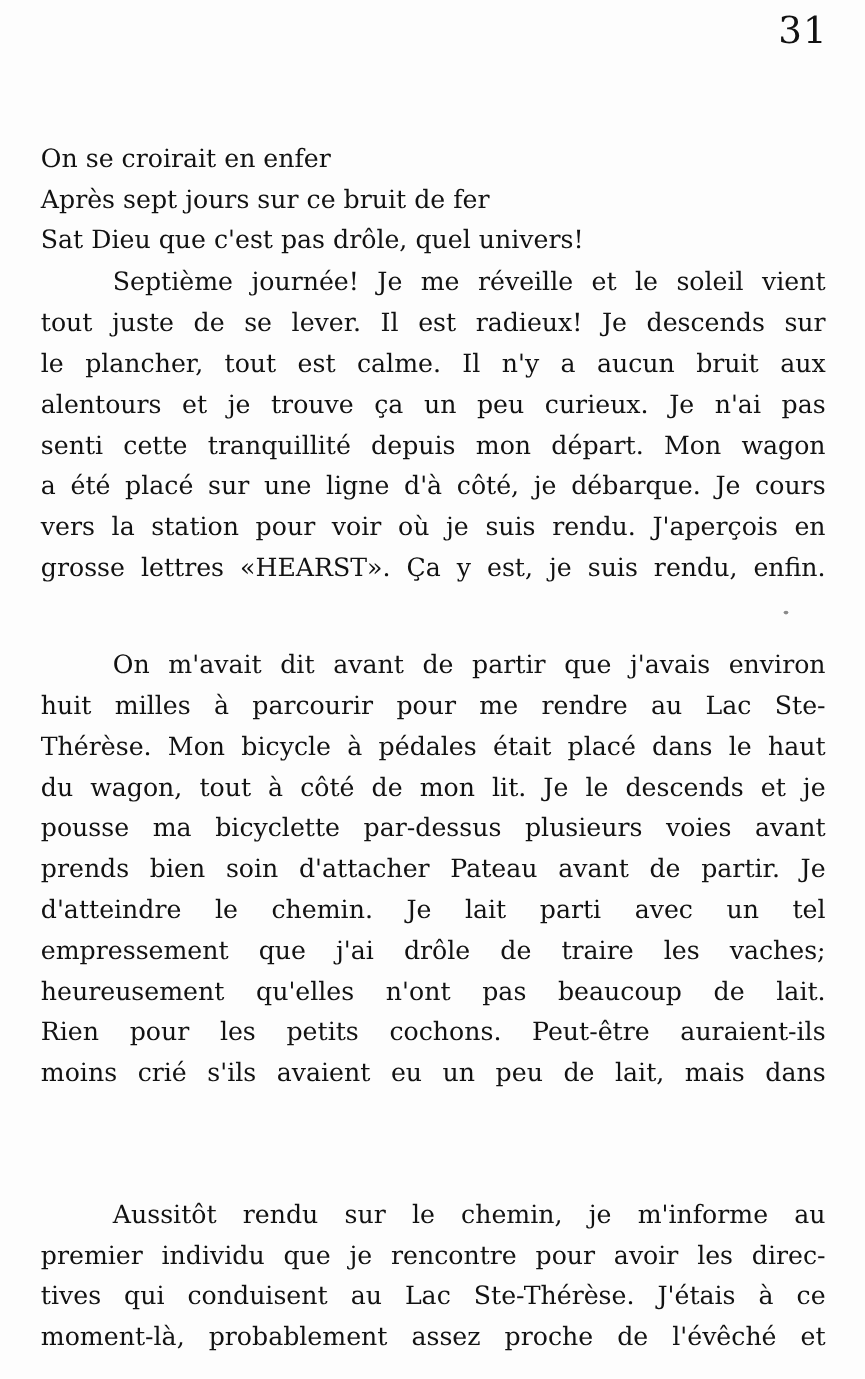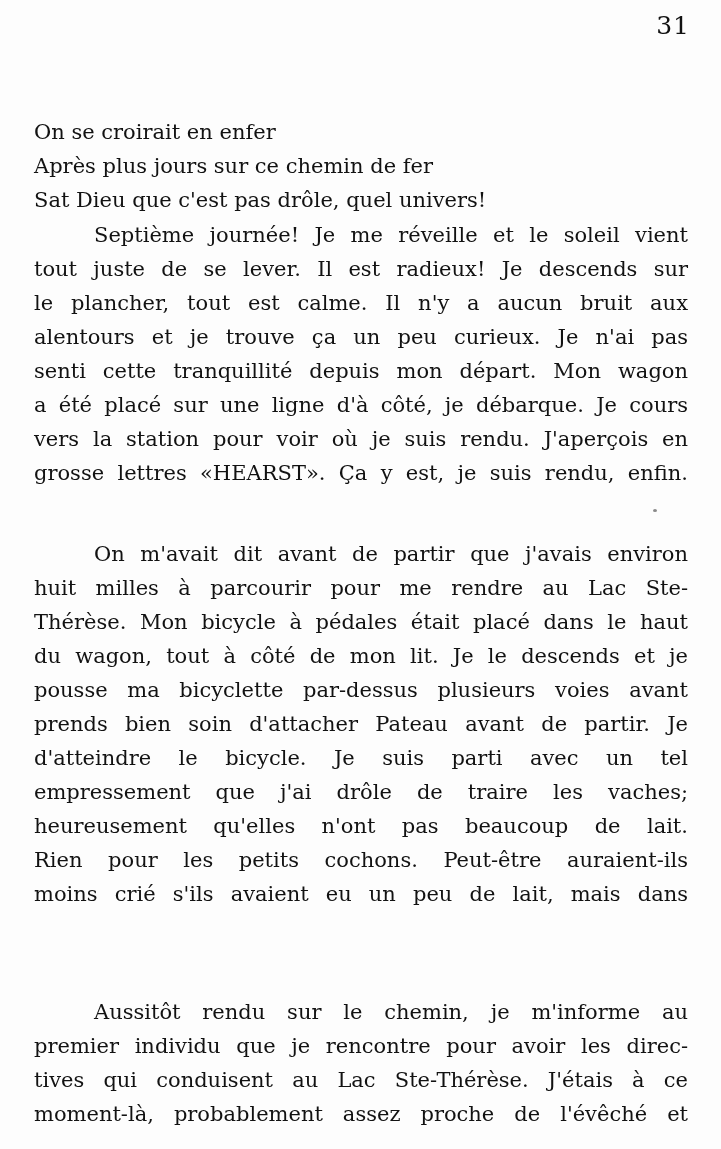--- a/index.html
+++ b/index.html
@@ -14,21 +14,21 @@
     height: 1149px;
     background: #fdfdfd;
     font-family: "DejaVu Serif", serif;
     color: #121212;
     overflow: hidden;
   }
   .page-number {
     position: absolute;
     top: 12px;
     right: 31px;
-    font-size: 25px;
+    font-size: 31px;
     line-height: 28px;
     letter-spacing: 1px;
   }
   .block {
     position: absolute;
     left: 34px;
     width: 654px;
   }
   .verse-block  { top: 79px; margin-top: 36px;  }
   .para-1       { top: 218px; }
@@ -63,21 +63,21 @@
 </style>
 </head>
 <body>
 
 <div class="page">
 
   <div class="page-number">31</div>
 
   <div class="block verse-block">
     <div class="line left-line">On se croirait en enfer</div>
-    <div class="line left-line">Après plus jours sur ce chemin de fer</div>
+    <div class="line left-line">Après sept jours sur ce bruit de fer</div>
     <div class="line left-line">Sat Dieu que c'est pas drôle, quel univers!</div>
   </div>
 
   <div class="block para-1">
     <div class="line just indent">Septième journée! Je me réveille et le soleil vient</div>
     <div class="line just">tout juste de se lever. Il est radieux! Je descends sur</div>
     <div class="line just">le plancher, tout est calme. Il n'y a aucun bruit aux</div>
     <div class="line just">alentours et je trouve ça un peu curieux. Je n'ai pas</div>
     <div class="line just">senti cette tranquillité depuis mon départ. Mon wagon</div>
     <div class="line just">a été placé sur une ligne d'à côté, je débarque. Je cours</div>
@@ -85,21 +85,21 @@
     <div class="line just">grosse lettres «HEARST». Ça y est, je suis rendu, enfin.</div>
   </div>
 
   <div class="block para-2">
     <div class="line just indent">On m'avait dit avant de partir que j'avais environ</div>
     <div class="line just">huit milles à parcourir pour me rendre au Lac Ste-</div>
     <div class="line just">Thérèse. Mon bicycle à pédales était placé dans le haut</div>
     <div class="line just">du wagon, tout à côté de mon lit. Je le descends et je</div>
     <div class="line just">pousse ma bicyclette par-dessus plusieurs voies avant</div>
     <div class="line just">prends bien soin d'attacher Pateau avant de partir. Je</div>
-    <div class="line just">d'atteindre le bicycle. Je suis parti avec un tel</div>
+    <div class="line just">d'atteindre le chemin. Je lait parti avec un tel</div>
     <div class="line just">empressement que j'ai drôle de traire les vaches;</div>
     <div class="line just">heureusement qu'elles n'ont pas beaucoup de lait.</div>
     <div class="line just">Rien pour les petits cochons. Peut-être auraient-ils</div>
     <div class="line just">moins crié s'ils avaient eu un peu de lait, mais dans</div>
   </div>
 
   <div class="block para-3">
     <div class="line just indent">Aussitôt rendu sur le chemin, je m'informe au</div>
     <div class="line just">premier individu que je rencontre pour avoir les direc-</div>
     <div class="line just">tives qui conduisent au Lac Ste-Thérèse. J'étais à ce</div>

